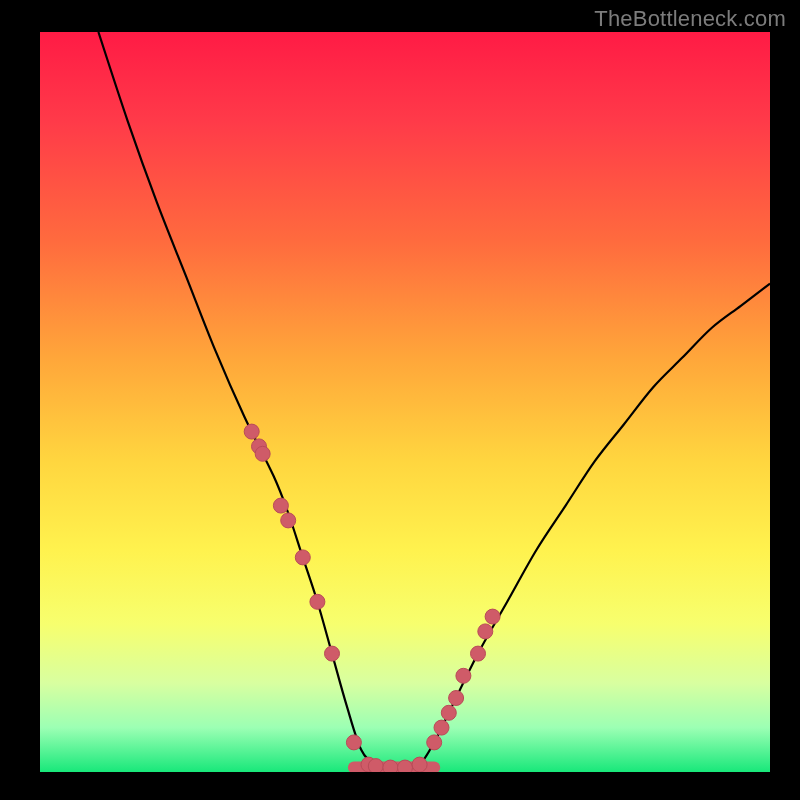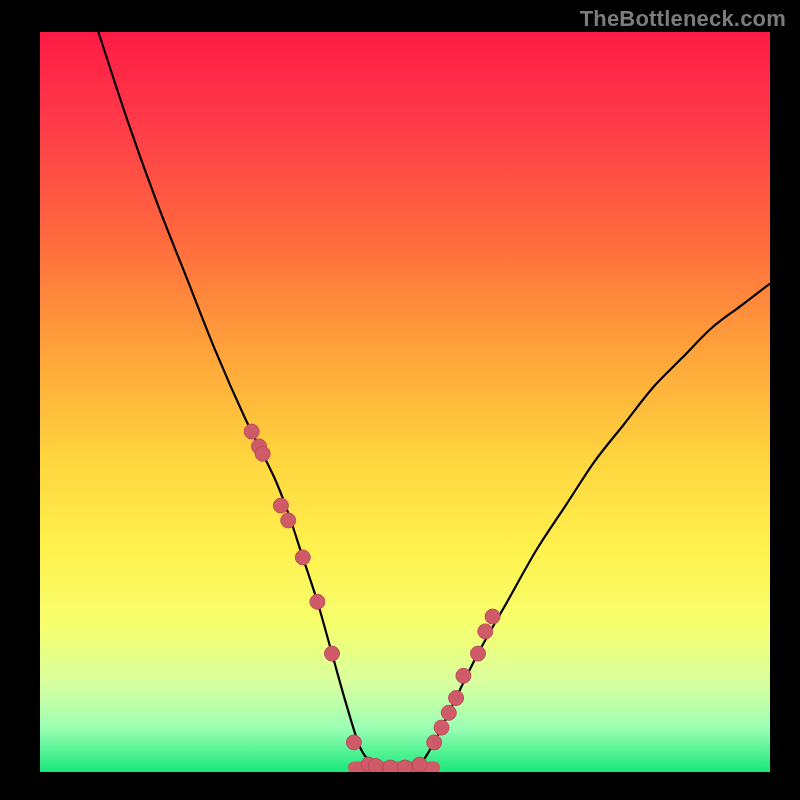--- a/index.html
+++ b/index.html
@@ -17,21 +17,21 @@
     width: 800px;
     height: 800px;
     background: #000;
   }
   .watermark {
     position: absolute;
     top: 6px;
     right: 14px;
     font-family: Arial, Helvetica, sans-serif;
     font-size: 22px;
-    font-weight: 700;
+    font-weight: 400;
     color: #7c7c7c;
     letter-spacing: 0.2px;
   }
   svg {
     position: absolute;
     left: 0;
     top: 0;
   }
 </style>
 </head>

